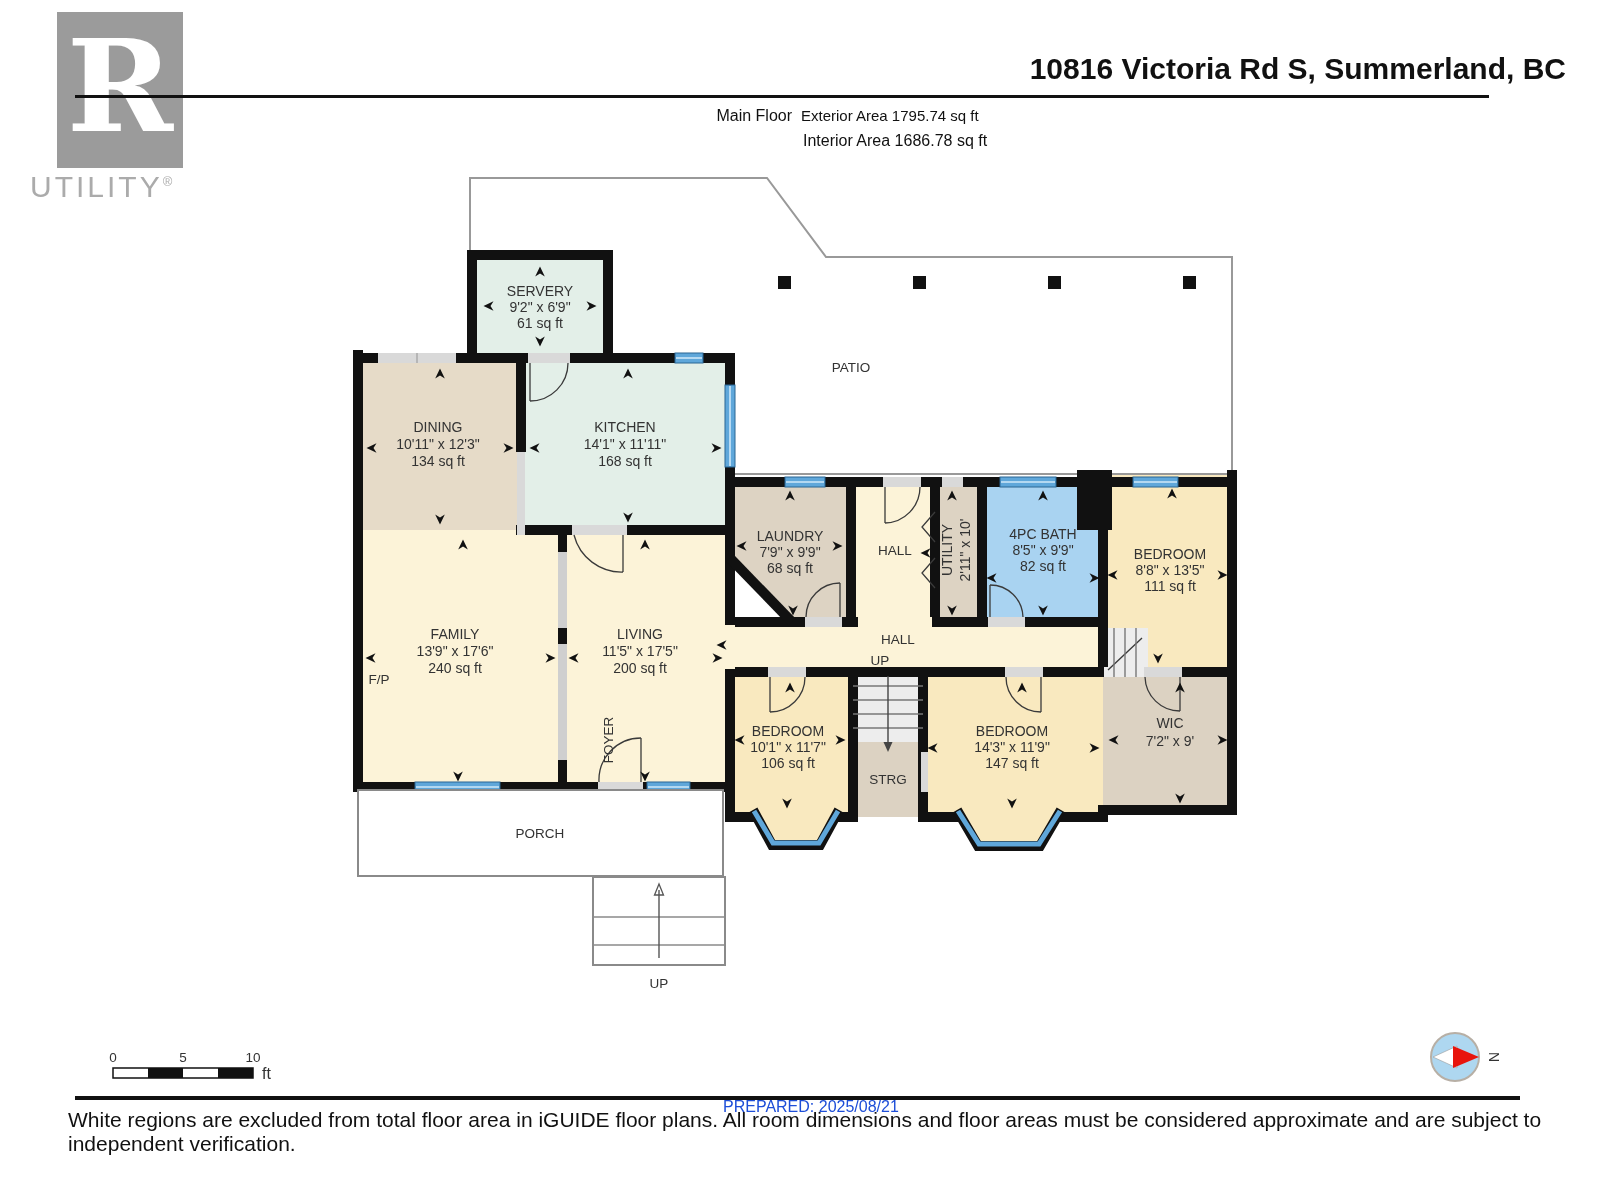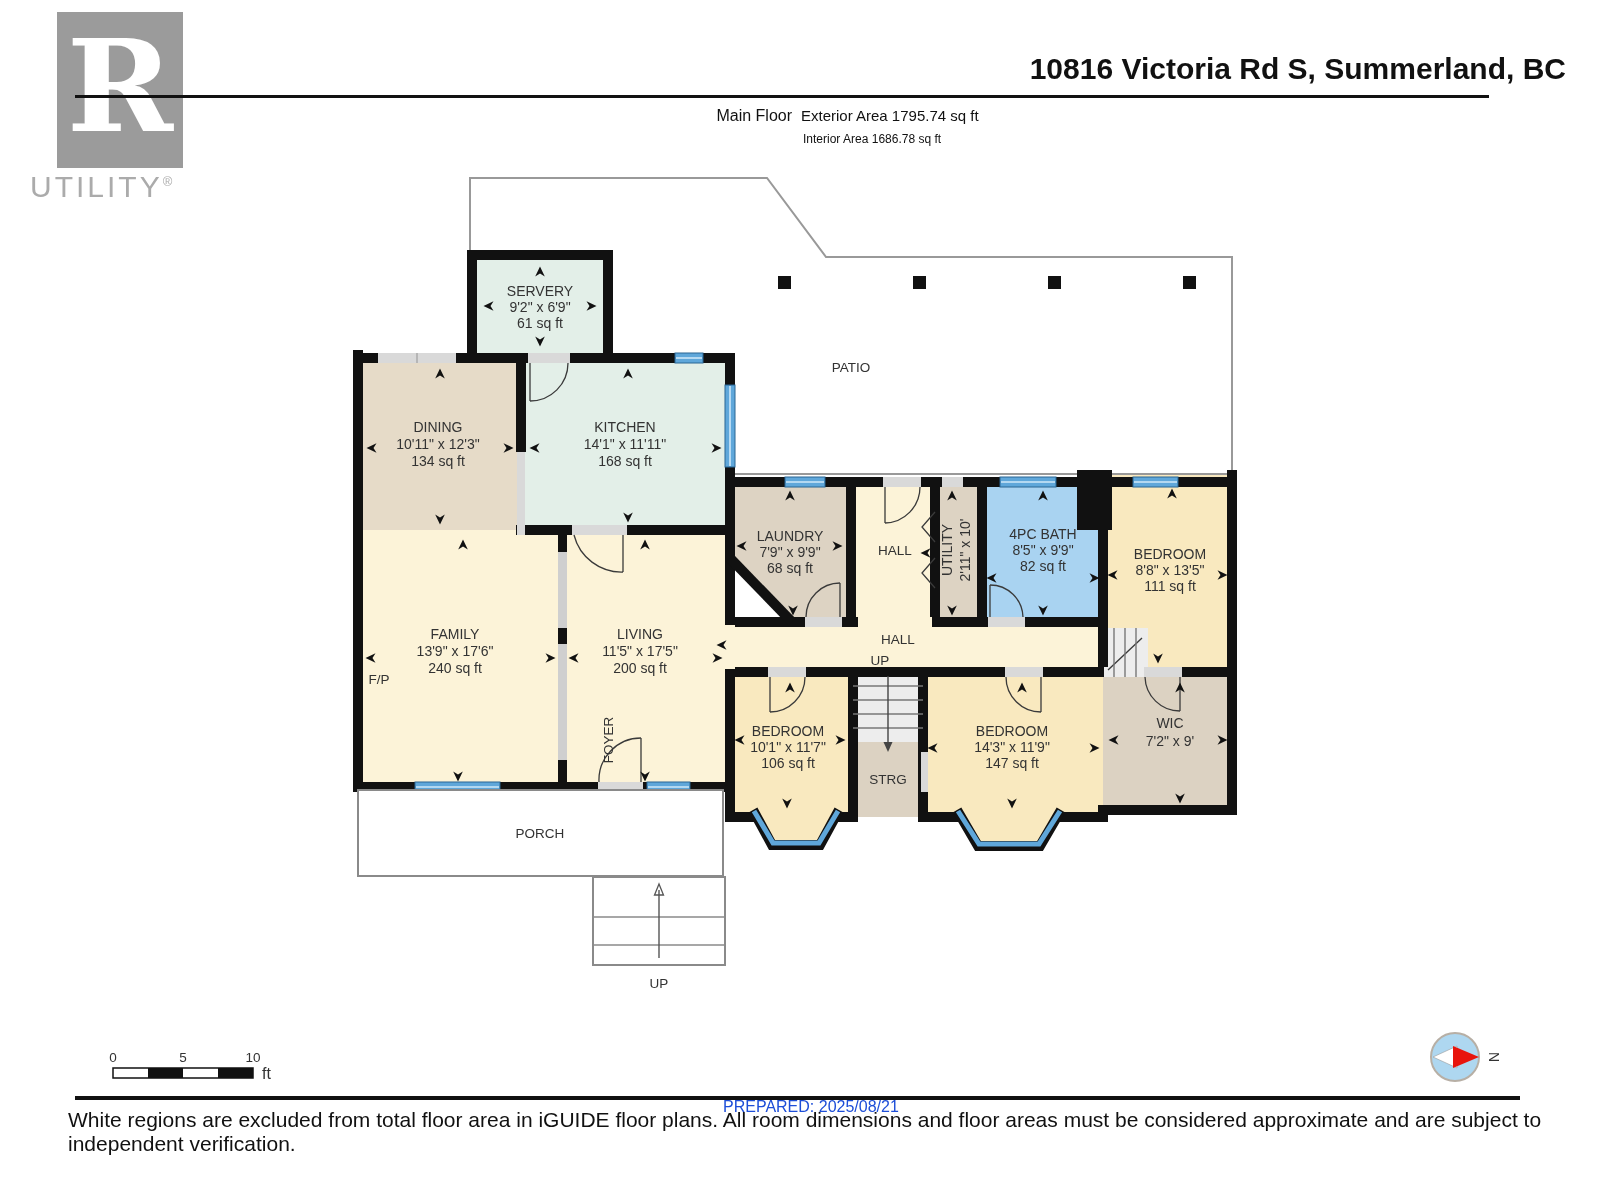--- a/index.html
+++ b/index.html
@@ -12,21 +12,21 @@
         font-weight:bold;font-size:128px;color:#fff;}
   #logo-word{position:absolute;left:30px;top:170px;font-size:30px;color:#ababab;
         letter-spacing:3px;font-family:"Liberation Sans",sans-serif;}
   #logo-word sup{font-size:13px;letter-spacing:0;}
   #title{position:absolute;left:0;top:52px;width:1566px;text-align:right;
         font-size:30px;font-weight:bold;color:#111;}
   #title-rule{position:absolute;left:75px;top:95px;width:1414px;height:3px;background:#111;}
   #floor-label{position:absolute;left:0px;top:107px;width:782px;text-align:right;
         font-size:16px;font-weight:normal;color:#111;margin-left:10px;}
   #area-ext{position:absolute;left:801px;top:107px;font-size:15px;color:#111;}
-  #area-int{position:absolute;left:803px;top:132px;font-size:12px;color:#111;}
+  #area-int{position:absolute;left:803px;top:132px;font-size:16px;color:#111;}
   
   #footer-rule{position:absolute;left:75px;top:1096px;width:1445px;height:4px;background:#111;}
   #disclaimer{position:absolute;left:68px;top:1108px;font-size:21px;color:#111;}
   #prepared{position:absolute;left:723px;top:1062px;font-size:16px;color:#1d4ed8;margin-top:36px;}
   svg{position:absolute;left:0;top:0;}
   text{font-family:"Liberation Sans",sans-serif;fill:#333;}
   .rmname,.rmdim{font-size:14px;}
   .small-label{font-size:13.5px;}
   .wall{fill:#111;}
   .doorgap{fill:#d9d9d9;}

